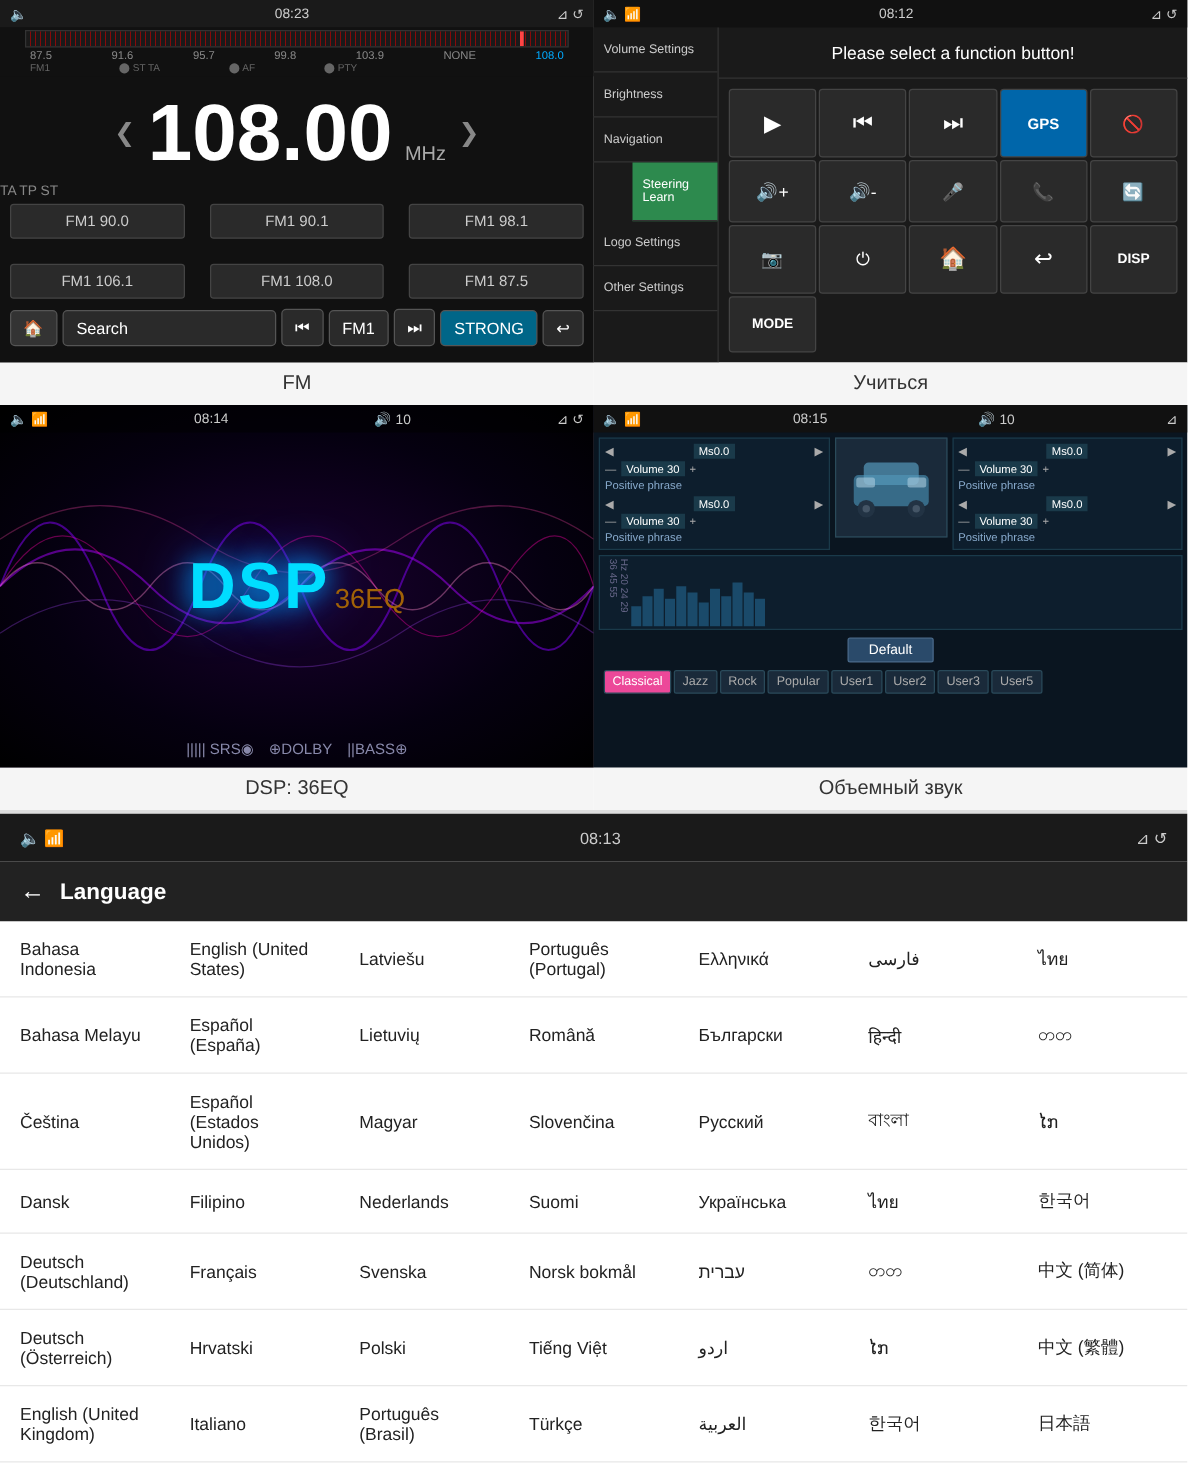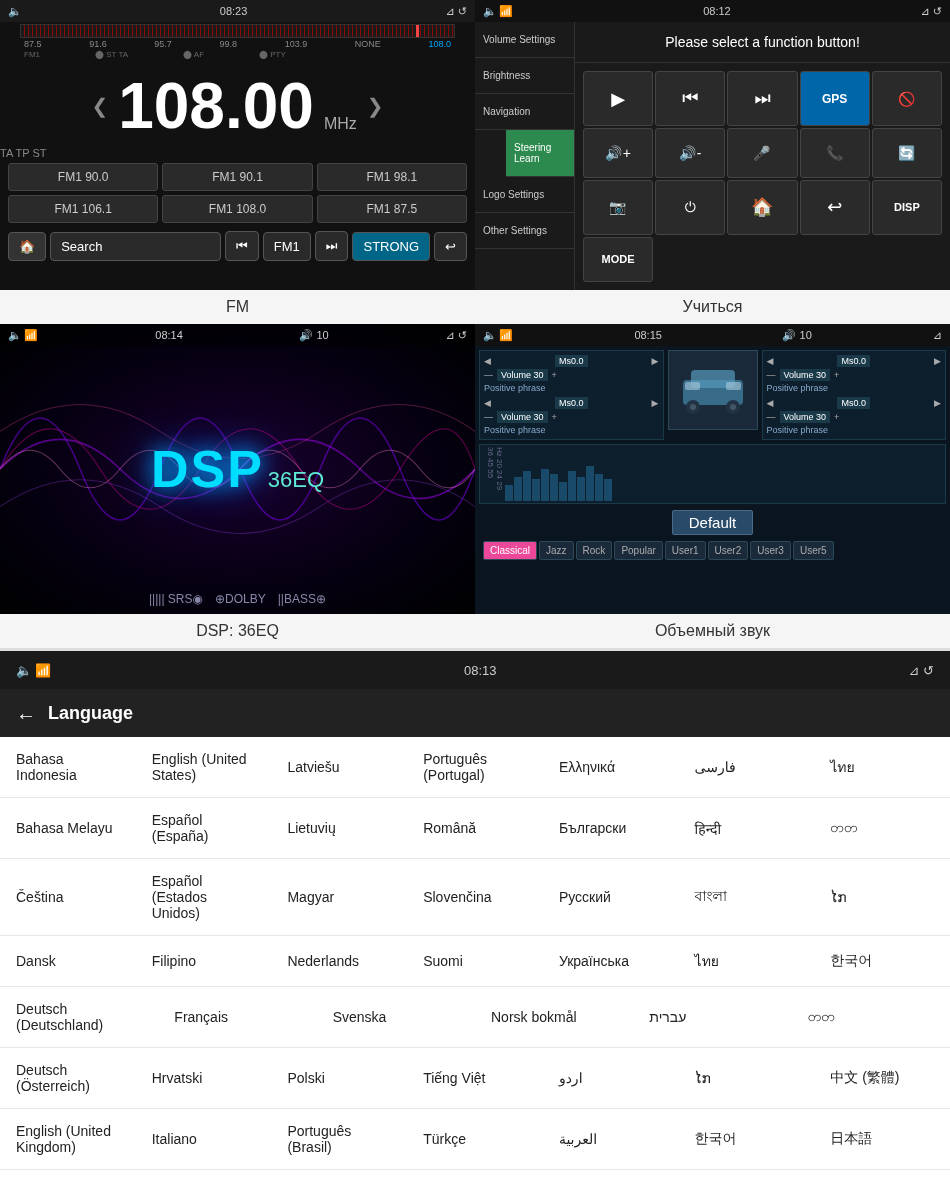--- a/index.html
+++ b/index.html
@@ -44,21 +44,21 @@
       justify-content: center;
       gap: 10px;
     }
     .fm-main-freq .arrow { font-size: 20px; color: #888; cursor: pointer; }
     .fm-main-freq .freq-num { font-size: 64px; font-weight: bold; color: #fff; }
     .fm-main-freq .freq-unit { font-size: 16px; color: #aaa; align-self: flex-end; margin-bottom: 10px; }
     .fm-ta-tp { font-size: 11px; color: #888; text-align: left; padding-right: 10px; }
     .fm-presets {
       display: grid;
       grid-template-columns: repeat(3, 1fr);
-      gap: 4px;
+      gap: 20px;
       padding: 4px 8px;
     }
     .fm-preset-btn {
       background: #2a2a2a;
       border: 1px solid #444;
       color: #ccc;
       padding: 6px 4px;
       text-align: center;
       font-size: 12px;
       border-radius: 3px;
@@ -219,21 +219,21 @@
     }
     .dsp-title .dsp-text {
       font-size: 52px;
       font-weight: bold;
       color: #00ddff;
       text-shadow: 0 0 20px #00aaff, 0 0 40px #0066ff;
       letter-spacing: 2px;
     }
     .dsp-title .eq-text {
       font-size: 22px;
-      color: #5eead4;
+      color: #a16207;
       margin-left: 4px;
     }
     .dsp-footer {
       position: absolute;
       bottom: 8px;
       left: 0; right: 0;
       text-align: center;
       z-index: 3;
       font-size: 12px;
       color: #8888aa;
@@ -586,21 +586,21 @@
           <div style="width:8px; background:#1a4a6a; height:35%;"></div>
           <div style="width:8px; background:#1a4a6a; height:55%;"></div>
           <div style="width:8px; background:#1a4a6a; height:45%;"></div>
           <div style="width:8px; background:#1a4a6a; height:65%;"></div>
           <div style="width:8px; background:#1a4a6a; height:50%;"></div>
           <div style="width:8px; background:#1a4a6a; height:40%;"></div>
         </div>
       </div>
 
       <div style="text-align:center; padding:2px;">
-        <button style="background:#2a4a6a; border:1px solid #4a6a8a; color:#fff; padding:3px 16px; font-size:15px; cursor:pointer; border-radius:2px;">Default</button>
+        <button style="background:#2a4a6a; border:1px solid #4a6a8a; color:#fff; padding:3px 16px; font-size:11px; cursor:pointer; border-radius:2px;">Default</button>
       </div>
 
       <div class="surround-tabs">
         <div class="surround-tab active">Classical</div>
         <div class="surround-tab">Jazz</div>
         <div class="surround-tab">Rock</div>
         <div class="surround-tab">Popular</div>
         <div class="surround-tab">User1</div>
         <div class="surround-tab">User2</div>
         <div class="surround-tab">User3</div>
@@ -667,20 +667,21 @@
       <div class="lang-cell">한국어</div>
     </div>
 
     <div class="lang-row">
       <div class="lang-cell">Deutsch (Deutschland)</div>
       <div class="lang-cell">Français</div>
       <div class="lang-cell">Svenska</div>
       <div class="lang-cell">Norsk bokmål</div>
       <div class="lang-cell">עברית</div>
       <div class="lang-cell">တတ</div>
+      <div class="lang-cell">中文 (简体)</div>
     </div>
 
     <div class="lang-row">
       <div class="lang-cell">Deutsch (Österreich)</div>
       <div class="lang-cell">Hrvatski</div>
       <div class="lang-cell">Polski</div>
       <div class="lang-cell">Tiếng Việt</div>
       <div class="lang-cell">اردو</div>
       <div class="lang-cell">ໄກ</div>
       <div class="lang-cell">中文 (繁體)</div>

